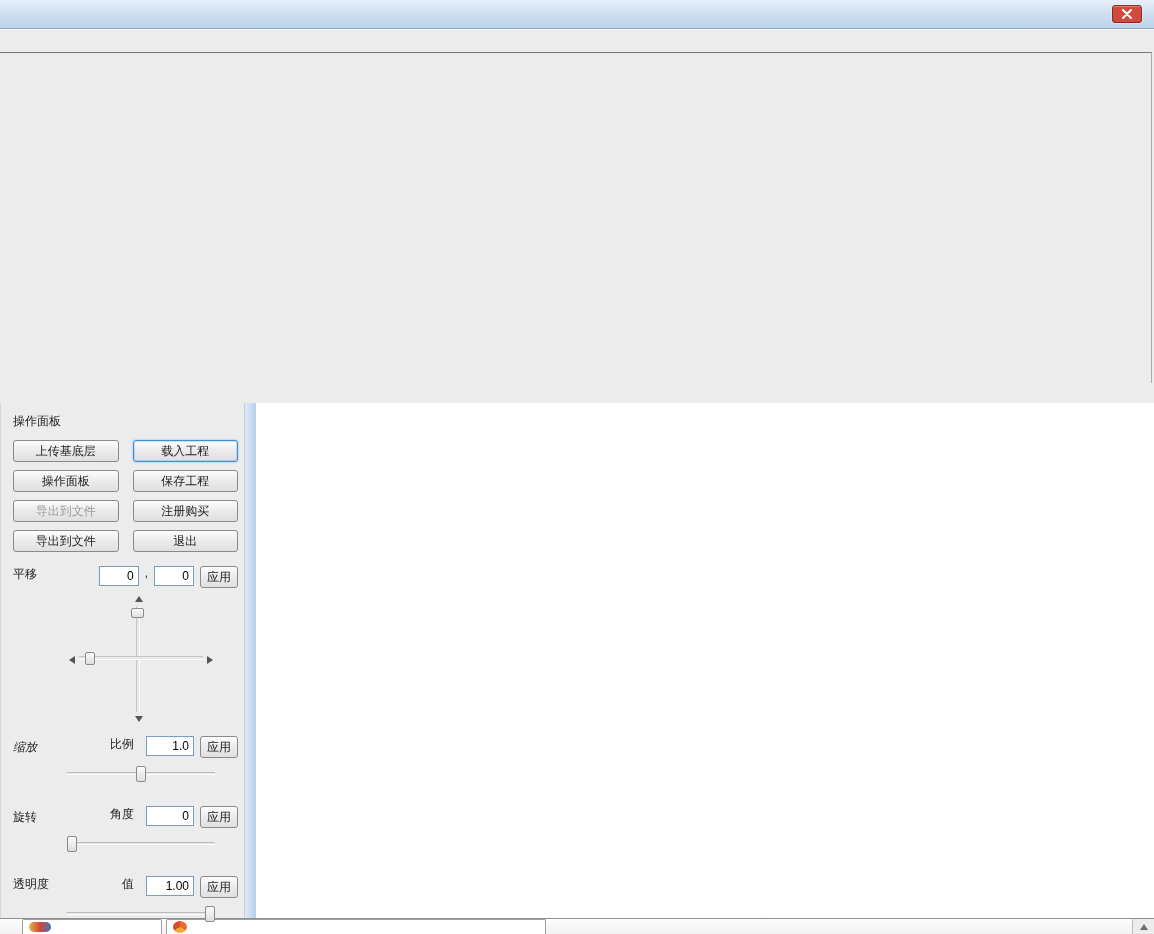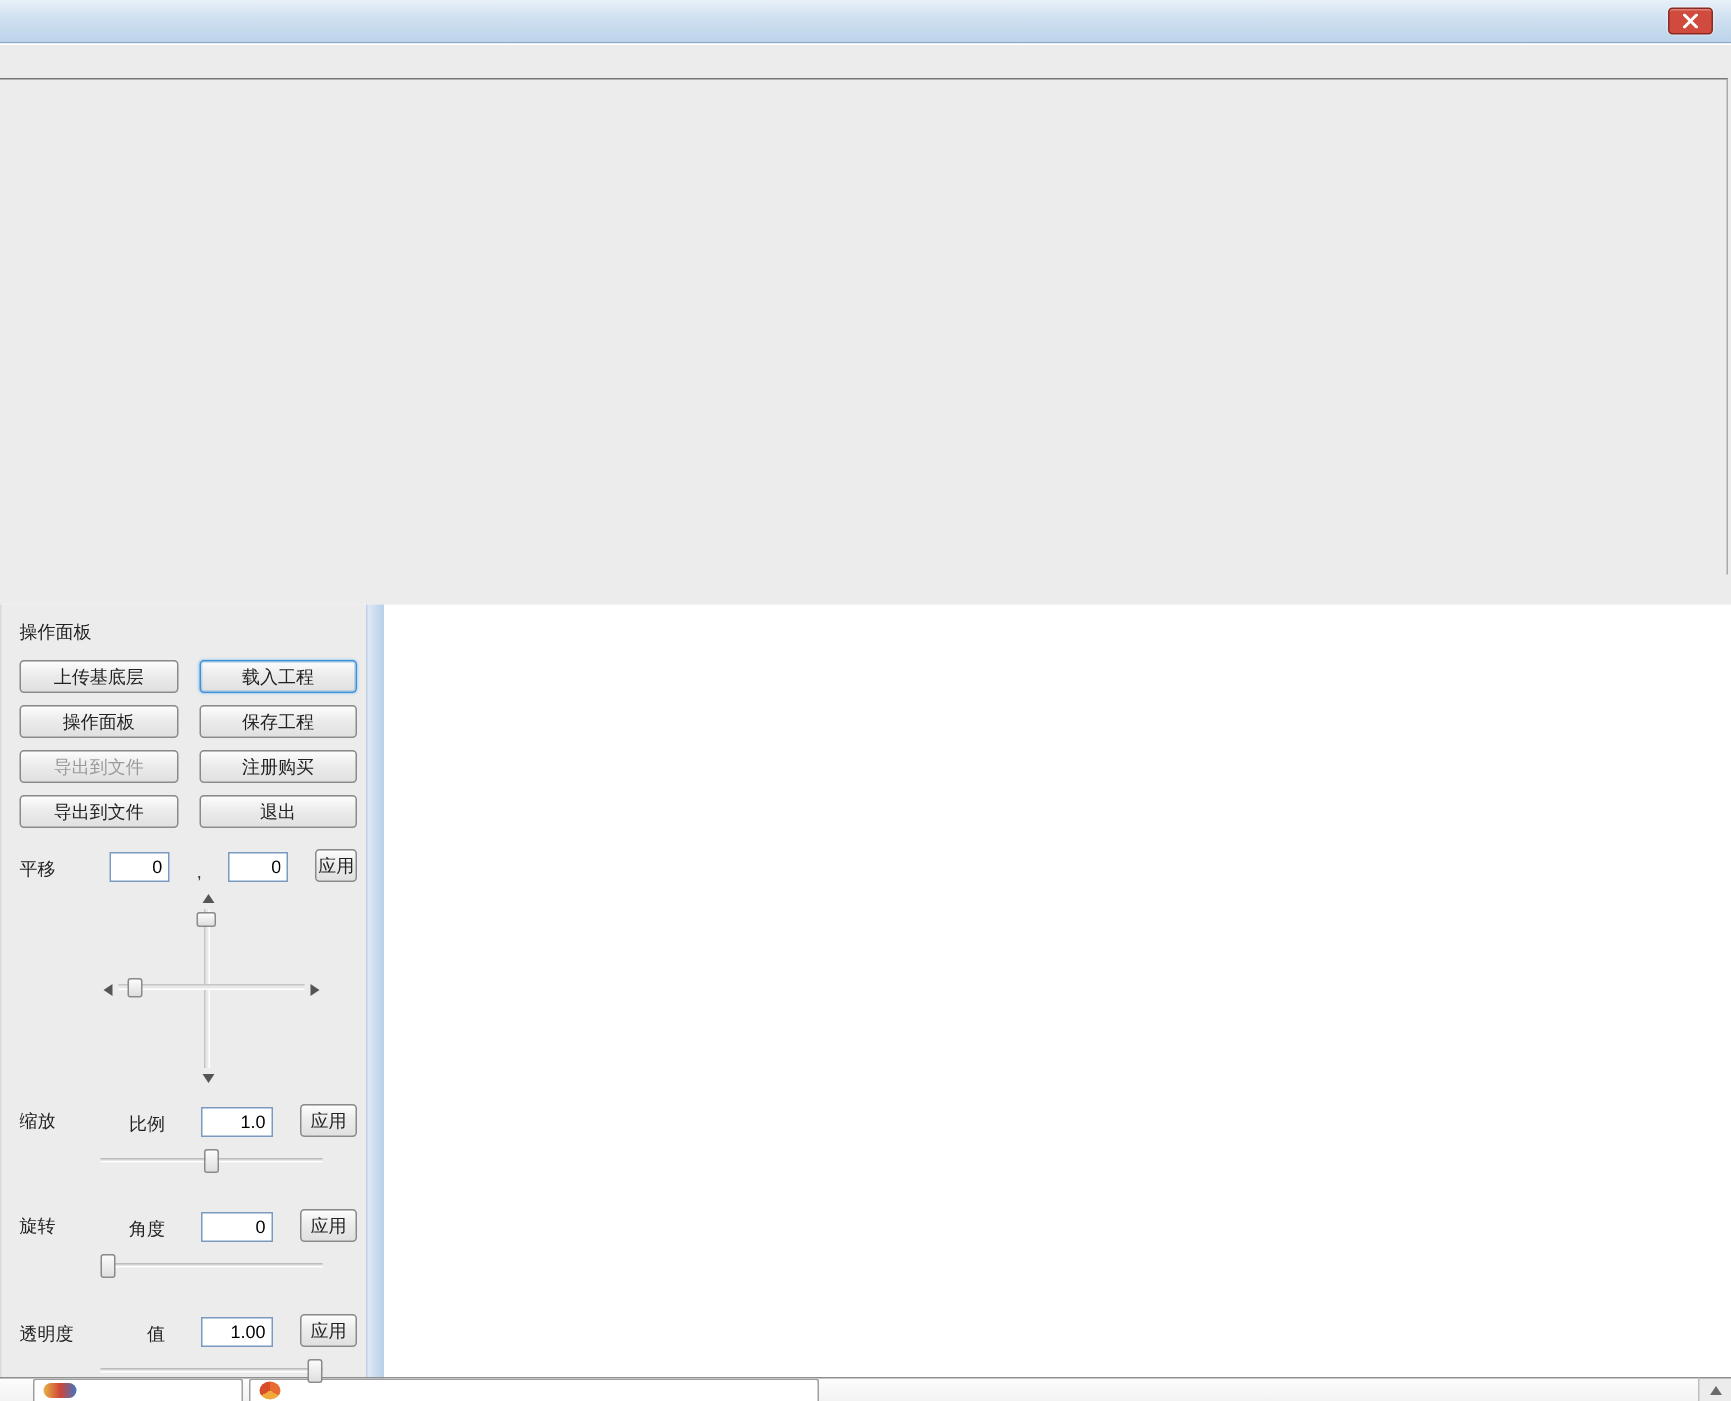--- a/index.html
+++ b/index.html
@@ -118,22 +118,22 @@
       width: 38px;
       height: 22px;
       padding:0;
     }
     .section {
       margin-top: 6px;
       margin-bottom: 12px;
     }
     .row {
       display: flex;
-      align-items: flex-end;
-      gap: 18px;
+      align-items: flex-start;
+      gap: 6px;
     }
     .row-label {
       width: 34px;
       color: #222;
       font-size: 12px;
     }
     .sub-label {
       width: 30px;
       color: #222;
       font-size: 12px;
@@ -324,21 +324,21 @@
         <div class="arrow down"></div>
         <div class="arrow left"></div>
         <div class="arrow right"></div>
         <div class="vthumb"></div>
         <div class="hthumb"></div>
       </div>
     </div>
 
     <div class="section">
       <div class="row">
-        <span class="row-label" style="align-self:flex-end;padding-bottom:2px;">缩放</span>
+        <span class="row-label" style="align-self:flex-end;padding-bottom:2px;font-style:italic;">缩放</span>
         <span style="flex:1"></span>
         <span class="sub-label">比例</span>
         <input class="num-input wide" value="1.0" style="">
         <div class="win-btn small">应用</div>
       </div>
       <div class="slider-wrap">
         <div class="slider-track"></div>
         <div class="slider-thumb" id="scale-thumb" style="left: 69px;"></div>
       </div>
     </div>

